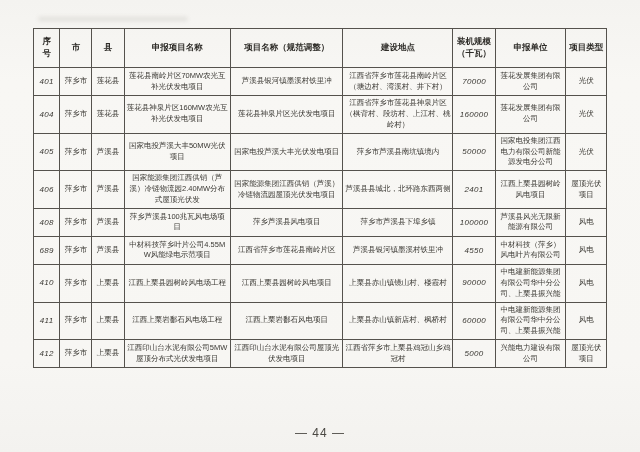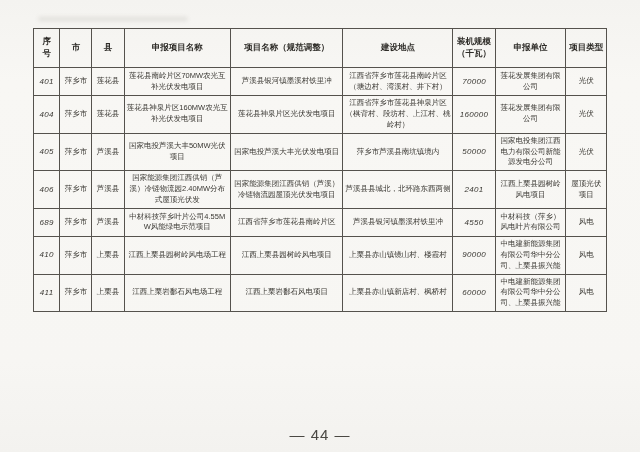--- a/index.html
+++ b/index.html
@@ -31,21 +31,21 @@
     color:#3a3833;
   }
   table.doc th{
     font-weight:bold;font-size:8.5px;line-height:1.4;
     white-space:pre-line;height:34px;color:#2e2c28;
   }
   table.doc td.num{font-size:8px;letter-spacing:.3px;font-style:italic;}
   table.doc tr{height:28px;}
   .footer{
     position:absolute;left:0;right:0;top:426px;
-    text-align:center;font-size:15px;color:#4a4843;letter-spacing:1px;
+    text-align:center;font-size:12px;color:#4a4843;letter-spacing:1px;
   }
 </style>
 </head>
 <body>
 
 <div class="page">
   <div class="scan-artifact"></div>
 
   <table class="doc">
     <colgroup>
@@ -113,20 +113,31 @@
           <td>萍乡市</td>
           <td>芦溪县</td>
           <td>国家能源集团江西供销（芦溪）冷链物流园2.40MW分布式屋顶光伏发</td>
           <td>国家能源集团江西供销（芦溪）冷链物流园屋顶光伏发电项目</td>
           <td>芦溪县县城北，北环路东西两侧</td>
           <td class="num">2401</td>
           <td>江西上栗县园树岭风电项目</td>
           <td>屋顶光伏项目</td>
         </tr>
         <tr>
+          <td class="num">408</td>
+          <td>萍乡市</td>
+          <td>芦溪县</td>
+          <td>萍乡芦溪县100兆瓦风电场项目</td>
+          <td>萍乡芦溪县风电项目</td>
+          <td>萍乡市芦溪县下埠乡镇</td>
+          <td class="num">100000</td>
+          <td>芦溪县风光无限新能源有限公司</td>
+          <td>风电</td>
+        </tr>
+        <tr>
           <td class="num">689</td>
           <td>萍乡市</td>
           <td>芦溪县</td>
           <td>中材科技萍乡叶片公司4.55MW风能绿电示范项目</td>
           <td>江西省萍乡市莲花县南岭片区</td>
           <td>芦溪县银河镇墨溪村铁里冲</td>
           <td class="num">4550</td>
           <td>中材科技（萍乡）风电叶片有限公司</td>
           <td>风电</td>
         </tr>
@@ -145,17 +156,28 @@
           <td class="num">411</td>
           <td>萍乡市</td>
           <td>上栗县</td>
           <td>江西上栗岩鄱石风电场工程</td>
           <td>江西上栗岩鄱石风电项目</td>
           <td>上栗县赤山镇新店村、枫桥村</td>
           <td class="num">60000</td>
           <td>中电建新能源集团有限公司华中分公司、上栗县振兴能</td>
           <td>风电</td>
         </tr>
+        <tr>
+          <td class="num">412</td>
+          <td>萍乡市</td>
+          <td>上栗县</td>
+          <td>江西印山台水泥有限公司5MW屋顶分布式光伏发电项目</td>
+          <td>江西印山台水泥有限公司屋顶光伏发电项目</td>
+          <td>江西省萍乡市上栗县鸡冠山乡鸡冠村</td>
+          <td class="num">5000</td>
+          <td>兴能电力建设有限公司</td>
+          <td>屋顶光伏项目</td>
+        </tr>
       </tbody>
   </table>
 
   <div class="footer">— 44 —</div>
 </div>
 
 </body></html>

